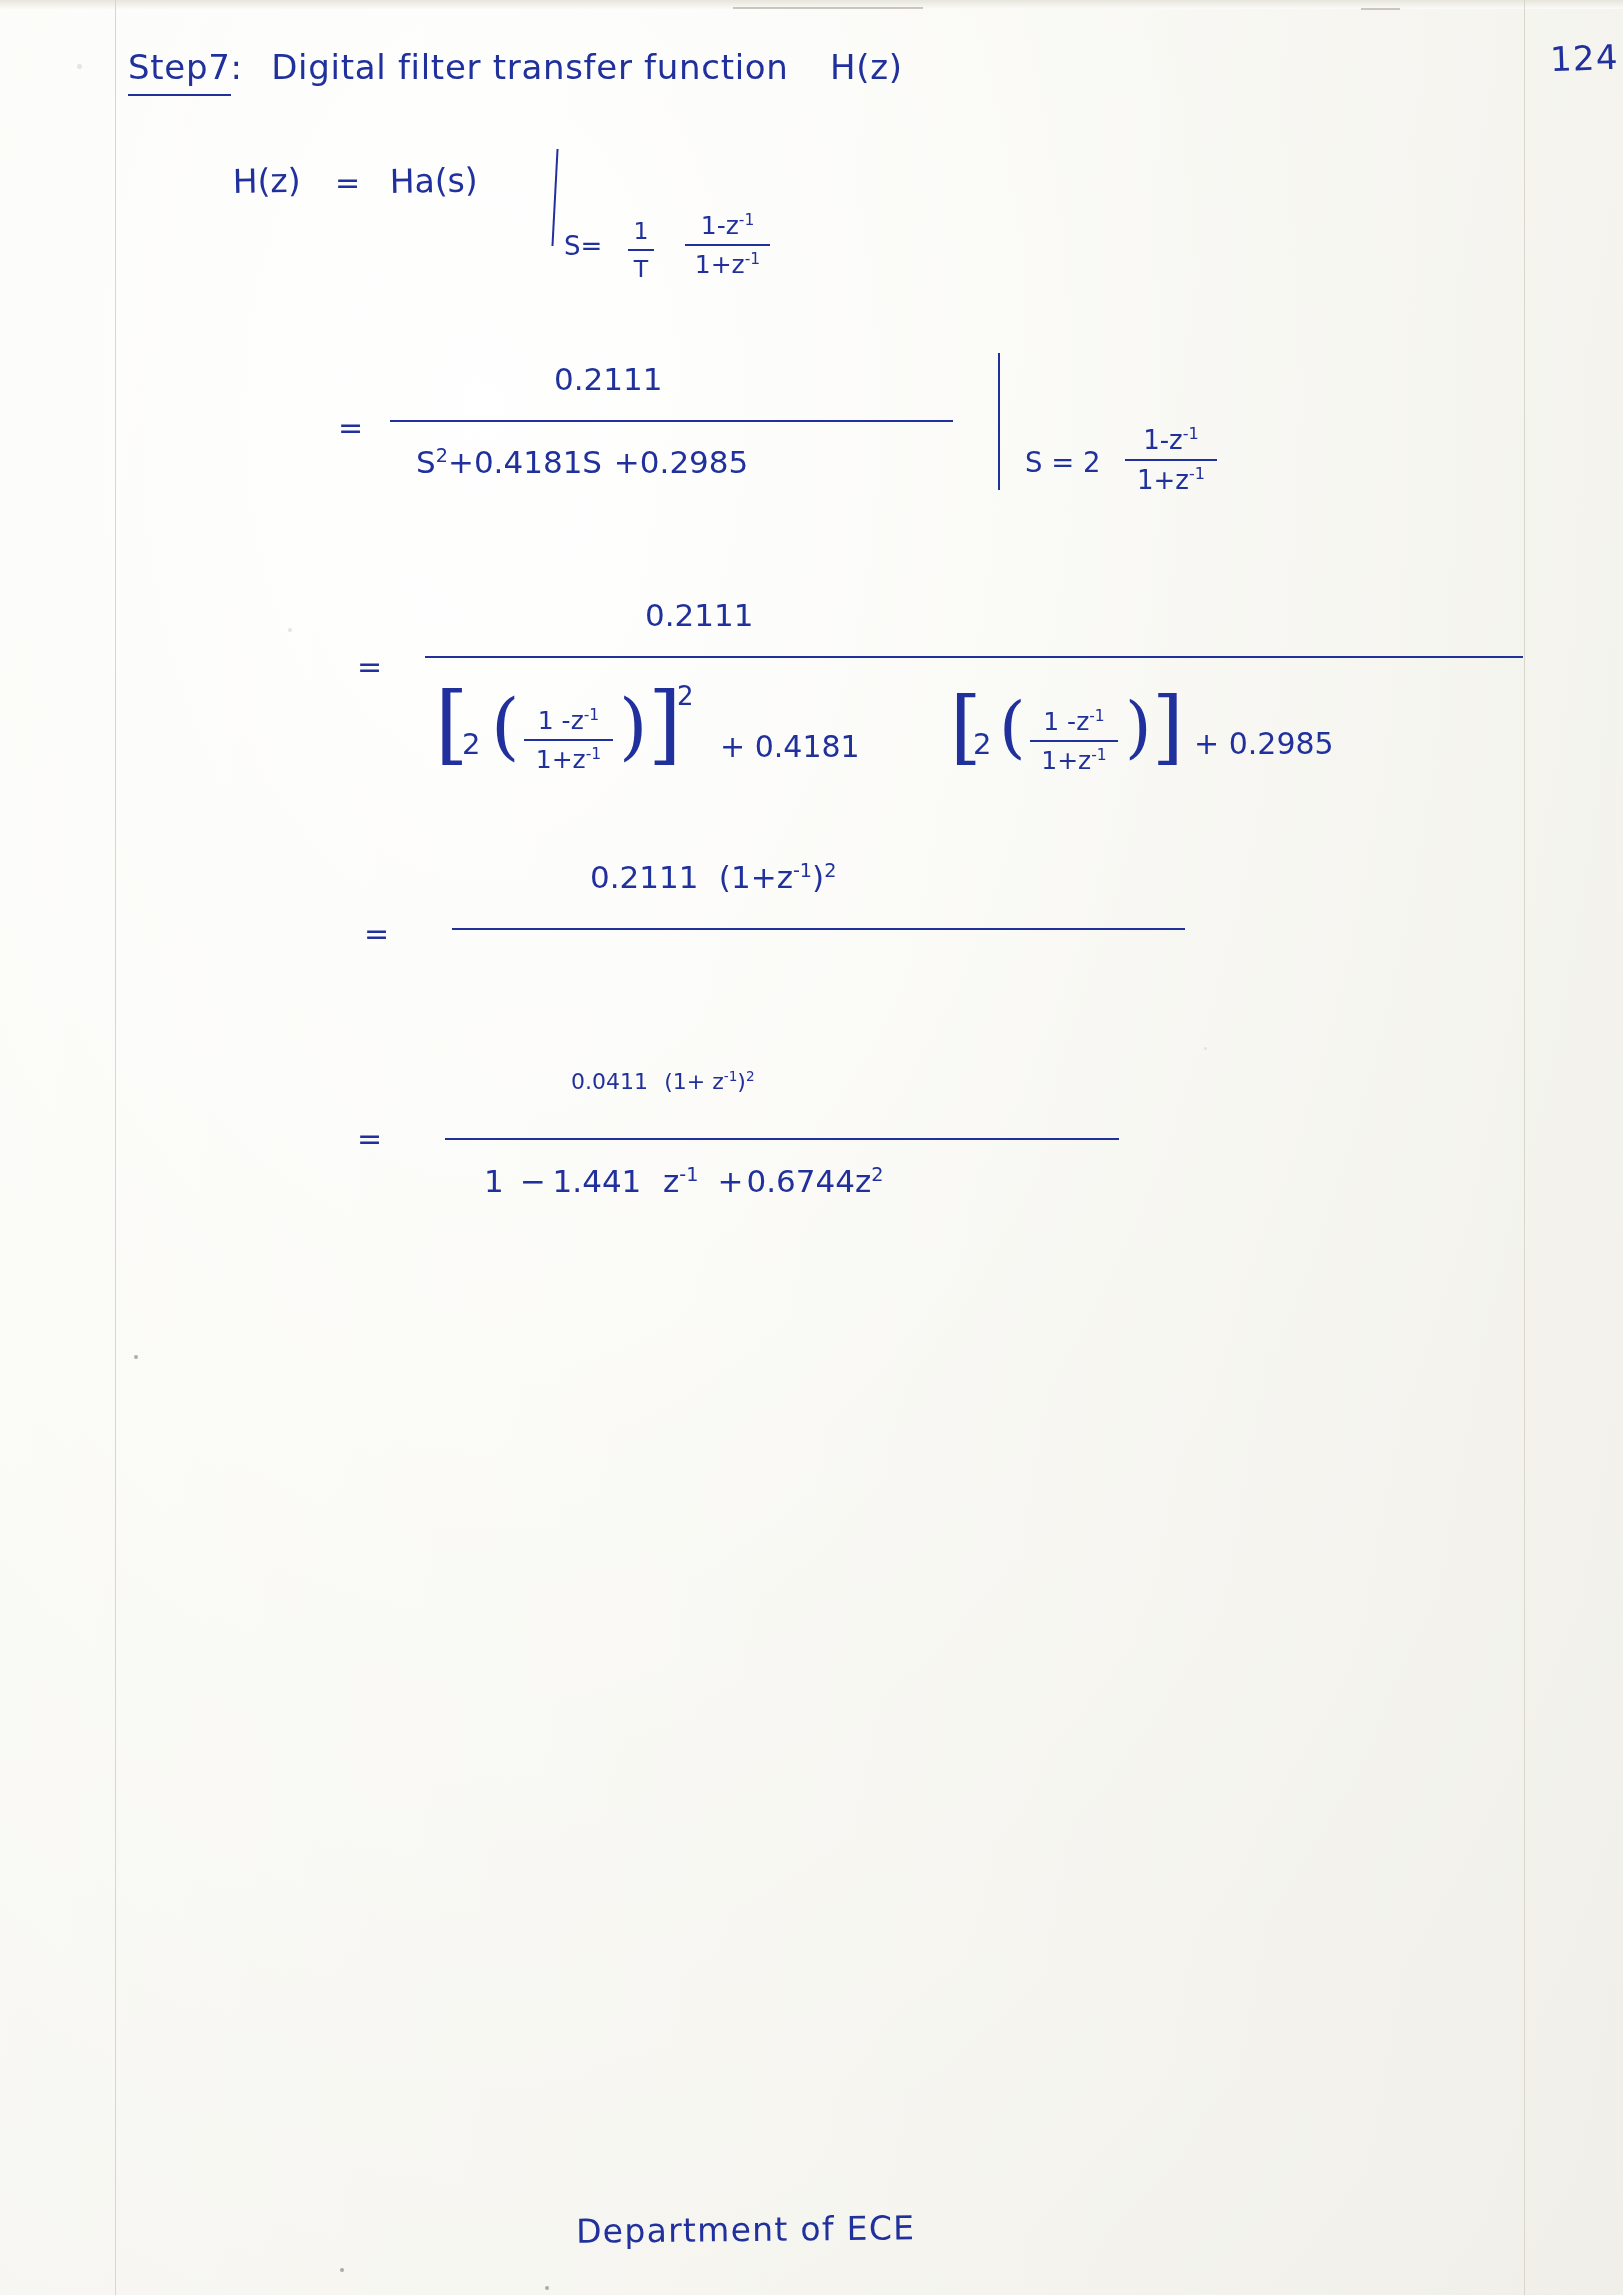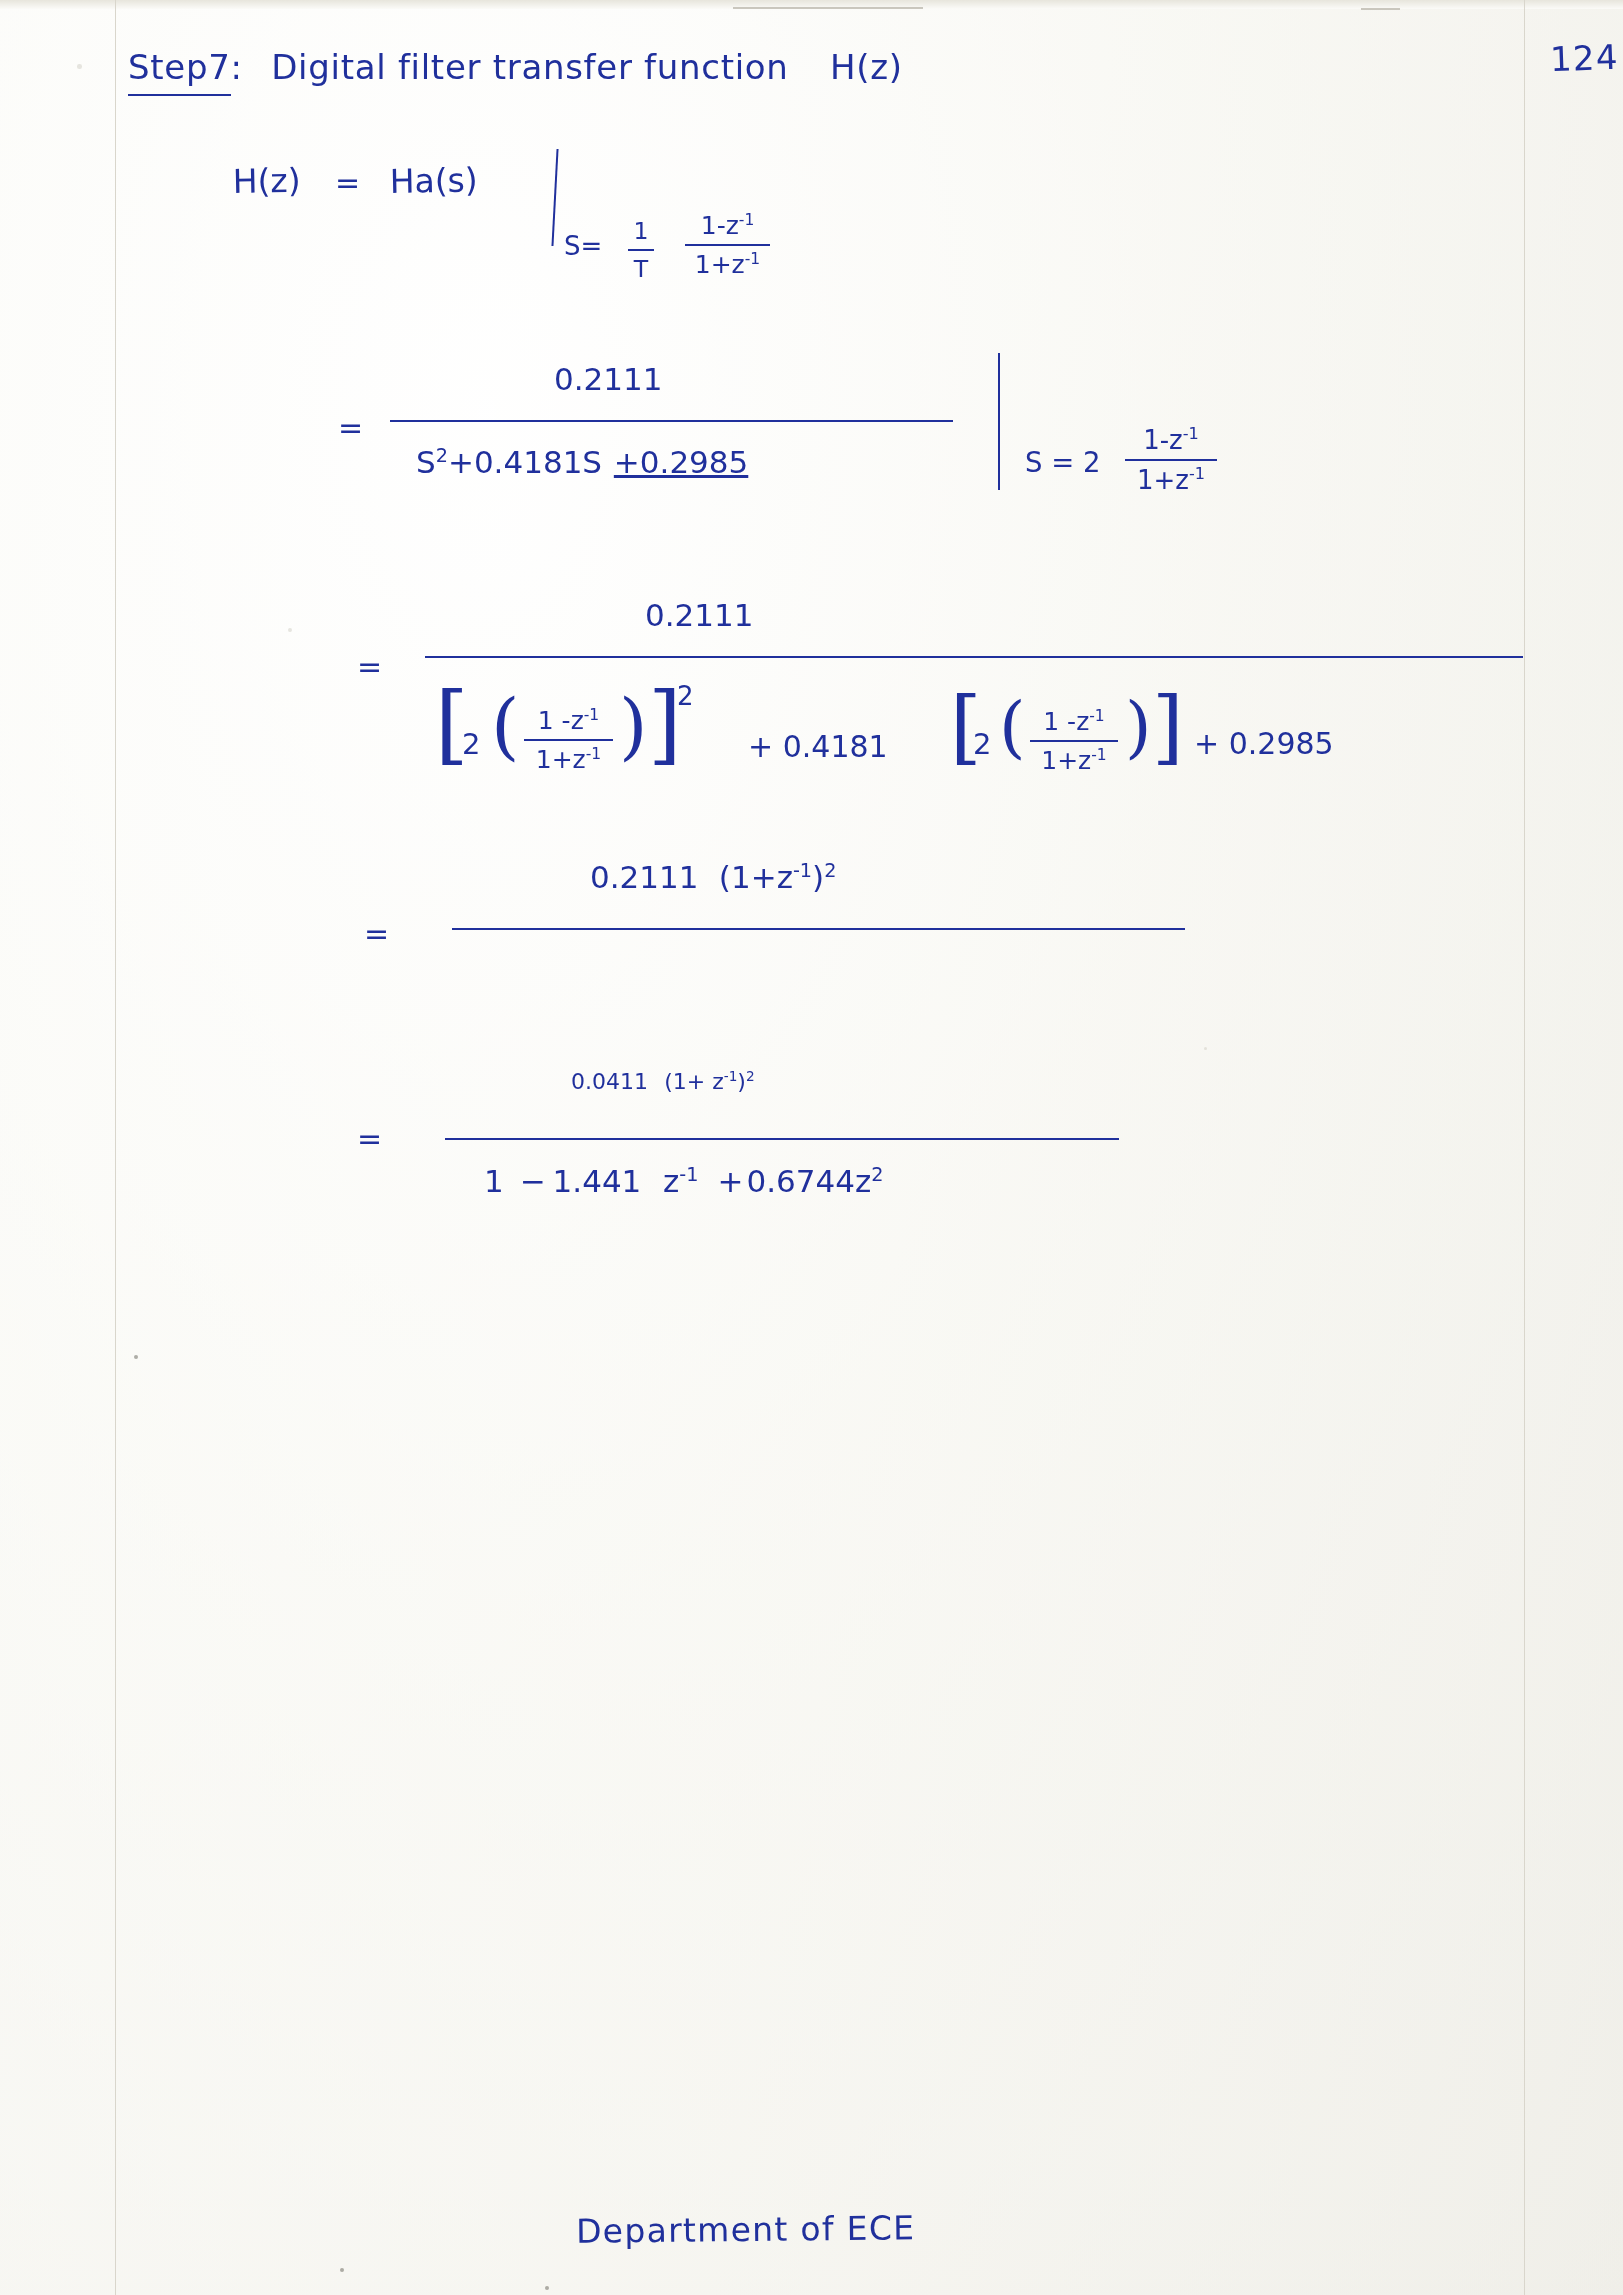--- a/index.html
+++ b/index.html
@@ -220,21 +220,21 @@
     <span class="den">
       <span>1+z</span><span class="sup">-1</span>
     </span>
   </div>
 
   <div class="eq" style="left:338px; top:410px;">=</div>
 
   <div class="ink" style="left:554px; top:364px; font-size:31px;">0.2111</div>
   <div class="rule" style="left:390px; top:420px; width:563px;"></div>
   <div class="ink" style="left:416px; top:446px; font-size:31px;">
-    <span>S</span><span class="sup">2</span><span>+0.4181S</span><span style="margin-left:11.8px;text-decoration:underline;">+0.2985</span>
+    <span>S</span><span class="sup">2</span><span>+0.4181S</span><span style="margin-left:11.8px;">+0.2985</span>
   </div>
 
   <div class="vbar" style="left:998px; top:353px; height:137px;"></div>
 
   <div class="ink" style="left:1025px; top:449px; font-size:27.5px;">S = 2</div>
 
   <div class="frac" style="left:1125px; top:424px; font-size:26px;">
     <span class="num">
       <span>1-z</span><span class="sup">-1</span>
     </span>
@@ -260,21 +260,21 @@
     <span class="bar" style="width:89px;"></span>
     <span class="den">
       <span>1+z</span><span class="sup">-1</span>
     </span>
   </div>
 
   <div class="brk" style="left:619px; top:689px; font-size:73px;">)</div>
   <div class="brk" style="left:648px; top:681px; font-size:86px;">]</div>
   <div class="ink" style="left:677px; top:683px; font-size:26px;">2</div>
 
-  <div class="ink" style="left:720px; top:732px; font-size:30px;margin-left:28px;">+ 0.4181</div>
+  <div class="ink" style="left:720px; top:732px; font-size:30px;">+ 0.4181</div>
 
   <div class="brk" style="left:950px; top:686px; font-size:81px;">[</div>
   <div class="ink" style="left:973px; top:730px; font-size:29px;">2</div>
   <div class="brk" style="left:999px; top:693px; font-size:68px;">(</div>
 
   <div class="frac" style="left:1030px; top:707px; font-size:25px;">
     <span class="num">
       <span>1 -z</span><span class="sup">-1</span>
     </span>
     <span class="bar" style="width:88px;"></span>

